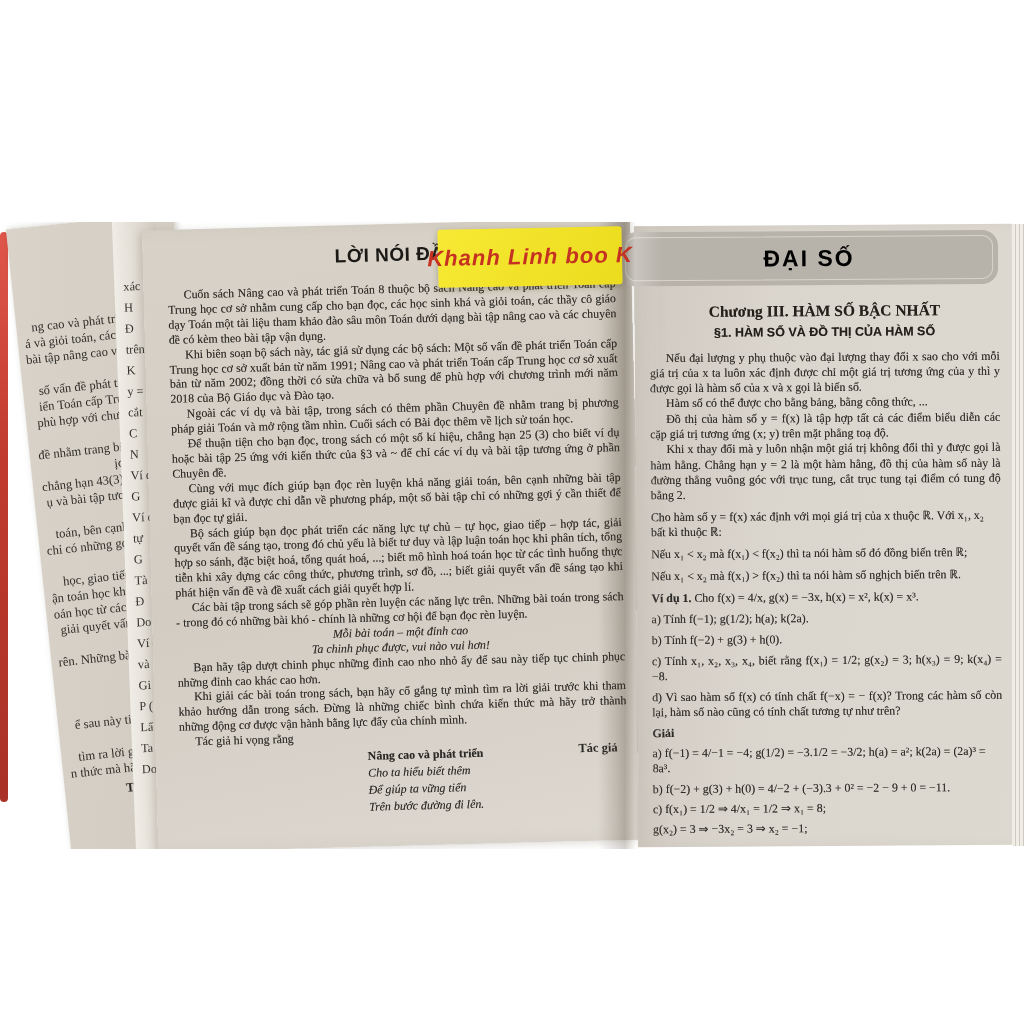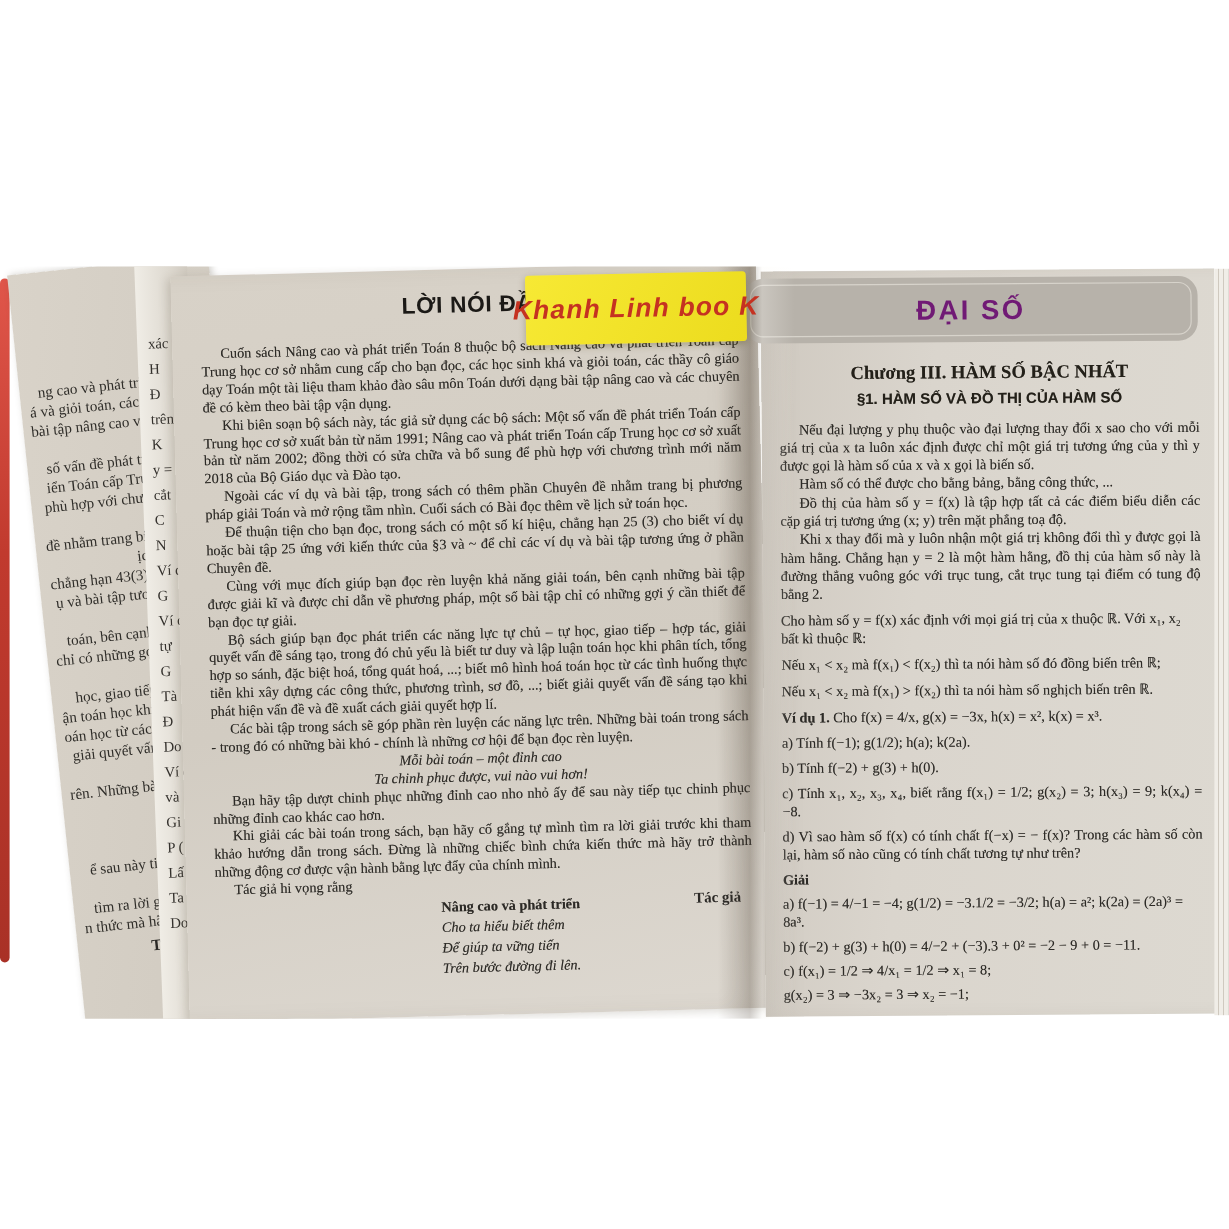--- a/index.html
+++ b/index.html
@@ -42,21 +42,21 @@
   .sticker-text{font-family:"Liberation Sans",sans-serif;font-weight:700;font-style:italic;
     font-size:22px;color:#c53221;letter-spacing:1px;white-space:nowrap;}
 
   .right-page{position:absolute;left:636px;top:3px;width:378px;height:621px;z-index:4;
     background:linear-gradient(95deg,#cfc9c0,#dad5cd 35%,#ddd9d1);
     transform:rotate(-.4deg);box-shadow:inset 22px 0 28px -20px rgba(70,58,44,.32);}
   .banner{position:absolute;left:-14px;top:6px;width:378px;height:54px;background:#b7b2aa;
     border-radius:16px;display:flex;align-items:center;justify-content:center;}
   .banner-inner{position:absolute;inset:5px;border:1.5px solid #d7d3cb;border-radius:11px;}
   .banner-text{font-family:"Liberation Sans",sans-serif;font-weight:700;font-size:23px;
-    letter-spacing:2px;color:#701a75;position:relative;}
+    letter-spacing:2px;color:#000000;position:relative;}
   .rp-body{position:absolute;left:15px;right:13px;top:78px;font-size:11.9px;line-height:15.3px;
     color:#2c2a26;text-shadow:0 0 .4px rgba(40,35,30,.45);}
   .chapter{text-align:center;font-weight:700;font-size:15.5px;margin-bottom:7px;color:#232019;}
   .section{text-align:center;font-family:"Liberation Sans",sans-serif;font-weight:700;
     font-size:12.5px;margin-bottom:9px;color:#232019;}
   .rp-paras .para{text-align:justify;}
   .prop{margin:6.5px 0;}
   .example{margin-top:7px;}
   .ex-label{font-weight:700;}
   .items .item{margin:5.5px 0;text-align:justify;}

